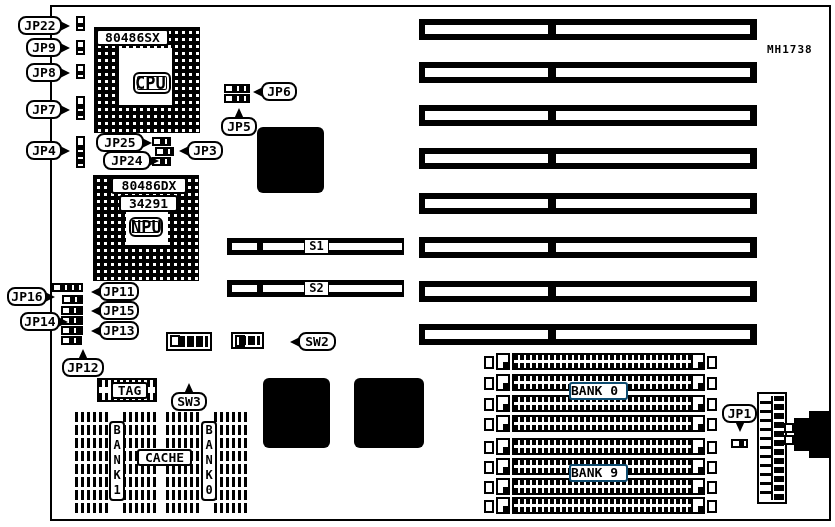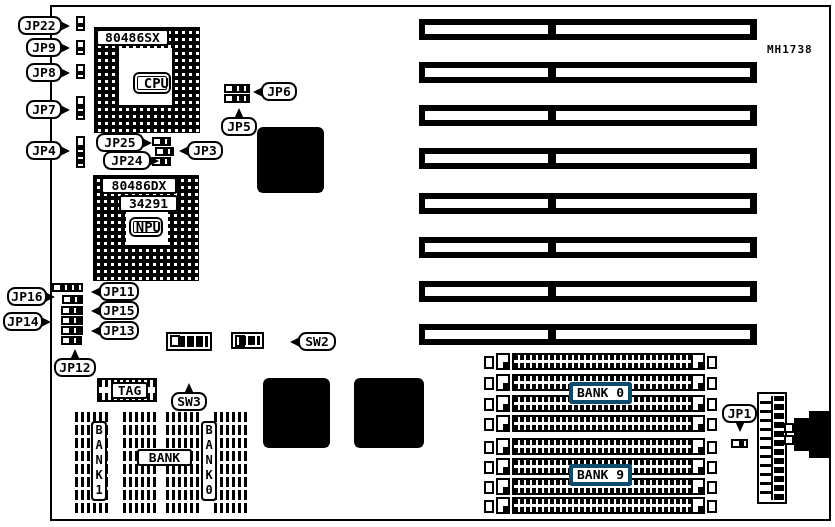--- a/index.html
+++ b/index.html
@@ -12,21 +12,21 @@
   .isa{left:419px;width:338px;height:21px;background:#000;}
   .isa .iw1{position:absolute;left:6px;top:6px;width:123px;height:9px;background:#fff;}
   .isa .iw2{position:absolute;left:137px;top:6px;width:194px;height:9px;background:#fff;}
   
   .pga{background-color:#000;background-image:radial-gradient(circle,#fff 1.6px,rgba(0,0,0,0) 1.8px);
        background-size:7px 7px;background-position:2px 2px;}
   .pga-inner{background:#fff;}
   .chiplabel{background:#fff;border:2px solid #000;border-radius:3px;font-weight:bold;
              font-size:13px;line-height:13px;text-align:center;padding:0 2px;white-space:nowrap;}
   .corebox{background:#fff;border:2px solid #000;border-radius:6px;box-shadow:inset 0 0 0 2px #fff,inset 0 0 0 3px #000;
-           font-weight:bold;font-size:14px;text-align:right;}
+           font-weight:bold;font-size:17px;text-align:left;}
   
   .callout{background:#fff;border:2px solid #000;border-radius:8px;font-weight:bold;font-size:13px;
            line-height:15px;height:15px;text-align:center;white-space:nowrap;z-index:6;}
   .pr::after{content:"";position:absolute;right:-10px;top:50%;margin-top:-5px;
              border-left:10px solid #000;border-top:5px solid transparent;border-bottom:5px solid transparent;}
   .pl::before{content:"";position:absolute;left:-10px;top:50%;margin-top:-5px;
              border-right:10px solid #000;border-top:5px solid transparent;border-bottom:5px solid transparent;}
   .pu::before{content:"";position:absolute;top:-11px;left:50%;margin-left:-5px;
              border-bottom:11px solid #000;border-left:5px solid transparent;border-right:5px solid transparent;}
   .pd::after{content:"";position:absolute;bottom:-11px;left:50%;margin-left:-5px;
@@ -65,22 +65,22 @@
   
   .simm{left:484px;width:233px;height:17px;}
   .simm-sq{position:absolute;left:0;top:3px;width:6px;height:9px;border:2px solid #000;background:#fff;}
   .simm-sq.r{left:auto;right:0;}
   .simm-latch{position:absolute;left:12px;top:0;width:10px;height:13px;border:2px solid #000;background:#fff;}
   .simm-latch::after{content:"";position:absolute;right:0;bottom:0;width:5px;height:6px;background:#000;}
   .simm-latch.r{left:auto;right:12px;}
   .simm-comb{position:absolute;left:28px;top:0;width:177px;height:13px;border:2px solid #000;
      background-image:linear-gradient(0deg,rgba(0,0,0,0) 0 5px,#fff 5px 8px,rgba(0,0,0,0) 8px),
                       repeating-linear-gradient(90deg,#000 0 4px,#fff 4px 6px);}
-  .banklabel{background:#fff;border:4px solid #0c4a6e;border-radius:3px;font-weight:bold;font-size:13px;
-             line-height:14px;text-align:center;z-index:6;}
+  .banklabel{background:#fff;border:2px solid #0c4a6e;border-radius:3px;font-weight:bold;font-size:13px;
+             line-height:14px;text-align:left;z-index:6;}
   
   .pwr{left:757px;top:392px;width:26px;height:108px;border:2px solid #000;background:#fff;}
   .pwr-l{position:absolute;left:1px;top:2px;width:11px;height:104px;
          background:repeating-linear-gradient(0deg,#fff 0 6px,#000 6px 9px);border-right:2px solid #000;}
   .pwr-r{position:absolute;right:1px;top:2px;width:10px;height:104px;
          background:repeating-linear-gradient(0deg,#000 0 6px,#fff 6px 9px);}
   
   .kb-main{left:809px;top:411px;width:22px;height:47px;background:#000;}
   .kb-mid{left:794px;top:418px;width:17px;height:33px;background:#000;}
   .kb-sq{width:6px;height:6px;border:2px solid #000;background:#fff;}
@@ -128,21 +128,21 @@
 
   <div class="abs modeltext" style="left:767px;top:43px">MH1738</div>
 
   <div class="abs pga" style="left:94px;top:27px;width:106px;height:106px"></div>
   <div class="abs pga-inner" style="left:119px;top:48px;width:53px;height:57px"></div>
   <div class="abs chiplabel" style="left:96px;top:29px;width:65px">80486SX</div>
   <div class="abs corebox" style="left:133px;top:72px;width:34px;height:18px;line-height:18px">CPU</div>
 
   <div class="abs pga" style="left:93px;top:175px;width:106px;height:106px"></div>
   <div class="abs pga-inner" style="left:126px;top:212px;width:42px;height:33px"></div>
-  <div class="abs chiplabel" style="left:101px;top:177px;width:68px">80486DX</div>
+  <div class="abs chiplabel" style="left:111px;top:177px;width:68px">80486DX</div>
   <div class="abs chiplabel" style="left:119px;top:195px;width:51px">34291</div>
   <div class="abs corebox" style="left:129px;top:217px;width:30px;height:16px;line-height:16px">NPU</div>
 
   <div class="abs jmp v" style="left:76px;top:16px;width:5px;height:11px"></div>
   <div class="abs callout pr" style="left:18px;top:16px;width:40px">JP22</div>
   <div class="abs jmp v" style="left:76px;top:40px;width:5px;height:11px"></div>
   <div class="abs callout pr" style="left:26px;top:38px;width:32px">JP9</div>
   <div class="abs jmp v" style="left:76px;top:64px;width:5px;height:11px"></div>
   <div class="abs callout pr" style="left:26px;top:63px;width:32px">JP8</div>
   <div class="abs jmp v" style="left:76px;top:96px;width:5px;height:20px"></div>
@@ -159,53 +159,65 @@
 
   <div class="abs jmp h" style="left:224px;top:84px;width:22px;height:5px"></div>
   <div class="abs jmp h" style="left:224px;top:94px;width:22px;height:5px"></div>
   <div class="abs callout pl" style="left:261px;top:82px;width:32px">JP6</div>
   <div class="abs callout pu" style="left:221px;top:117px;width:32px">JP5</div>
 
   <div class="abs qfp" style="left:257px;top:127px;width:61px;height:60px"></div>
   <div class="abs qfp" style="left:263px;top:378px;width:61px;height:64px"></div>
   <div class="abs qfp" style="left:354px;top:378px;width:64px;height:64px"></div>
 
+  <div class="abs sbar" style="top:238px">
+    <span class="sw1"></span>
+      <span class="sw2b"></span>
+      <span class="sw3b"></span>
+    <span class="slab">S1</span>
+  </div>
+  <div class="abs sbar" style="top:280px">
+    <span class="sw1"></span>
+      <span class="sw2b"></span>
+      <span class="sw3b"></span>
+    <span class="slab">S2</span>
+  </div>
 
   <div class="abs jmp h" style="left:52px;top:283px;width:27px;height:5px"></div>
   <div class="abs jmp h" style="left:62px;top:295px;width:17px;height:5px"></div>
   <div class="abs jmp h" style="left:61px;top:306px;width:18px;height:5px"></div>
   <div class="abs jmp h" style="left:61px;top:316px;width:18px;height:5px"></div>
   <div class="abs jmp h" style="left:61px;top:326px;width:18px;height:5px"></div>
   <div class="abs jmp h" style="left:61px;top:336px;width:17px;height:5px"></div>
   <div class="abs callout pr" style="left:7px;top:287px;width:36px">JP16</div>
-  <div class="abs callout pr" style="left:3px;top:312px;width:36px">JP14</div>
+  <div class="abs callout pr" style="left:20px;top:312px;width:36px">JP14</div>
   <div class="abs callout pl" style="left:99px;top:282px;width:36px">JP11</div>
   <div class="abs callout pl" style="left:99px;top:301px;width:36px">JP15</div>
   <div class="abs callout pl" style="left:99px;top:321px;width:36px">JP13</div>
-  <div class="abs callout pu" style="left:54px;top:358px;width:38px">JP12</div>
+  <div class="abs callout pu" style="left:62px;top:358px;width:38px">JP12</div>
 
   <div class="abs dipsw" style="left:166px;top:332px;width:42px;height:15px">
     <span class="sw-open"></span>
     <span class="sw-cells" style="width:30px"></span>
   </div>
   <div class="abs callout pu" style="left:171px;top:392px;width:32px">SW3</div>
   <div class="abs dipsw" style="left:231px;top:332px;width:29px;height:13px">
     <span class="sw-open"></span>
     <span class="sw-cells" style="width:21px"></span>
   </div>
   <div class="abs callout pl" style="left:298px;top:332px;width:34px">SW2</div>
 
   <div class="abs dipchip" style="left:97px;top:378px;width:56px;height:20px"></div>
   <div class="abs chiplabel" style="left:111px;top:382px;width:29px">TAG</div>
 
   <div class="abs cachearray" style="left:75px;top:409px;width:84px;height:104px"></div>
   <div class="abs cachearray" style="left:166px;top:409px;width:82px;height:104px"></div>
-  <div class="abs vlabel" style="left:91px;top:421px;height:76px">BANK1</div>
+  <div class="abs vlabel" style="left:109px;top:421px;height:76px">BANK1</div>
   <div class="abs vlabel" style="left:201px;top:421px;height:76px">BANK0</div>
-  <div class="abs chiplabel" style="left:137px;top:449px;width:47px">BANK</div>
+  <div class="abs chiplabel" style="left:137px;top:449px;width:47px">CACHE</div>
 
   <div class="abs simm" style="top:353px">
       <span class="simm-sq"></span>
       <span class="simm-latch"></span>
       <span class="simm-comb"></span>
       <span class="simm-latch r"></span>
       <span class="simm-sq r"></span>
     </div>
   <div class="abs simm" style="top:374px">
       <span class="simm-sq"></span>

